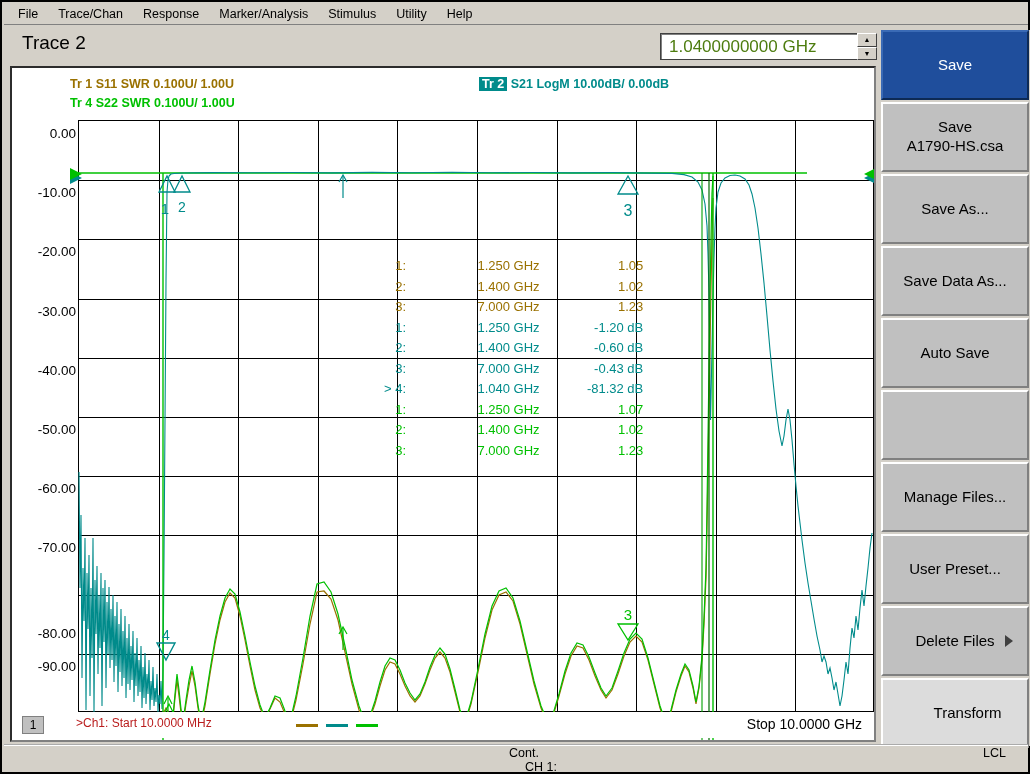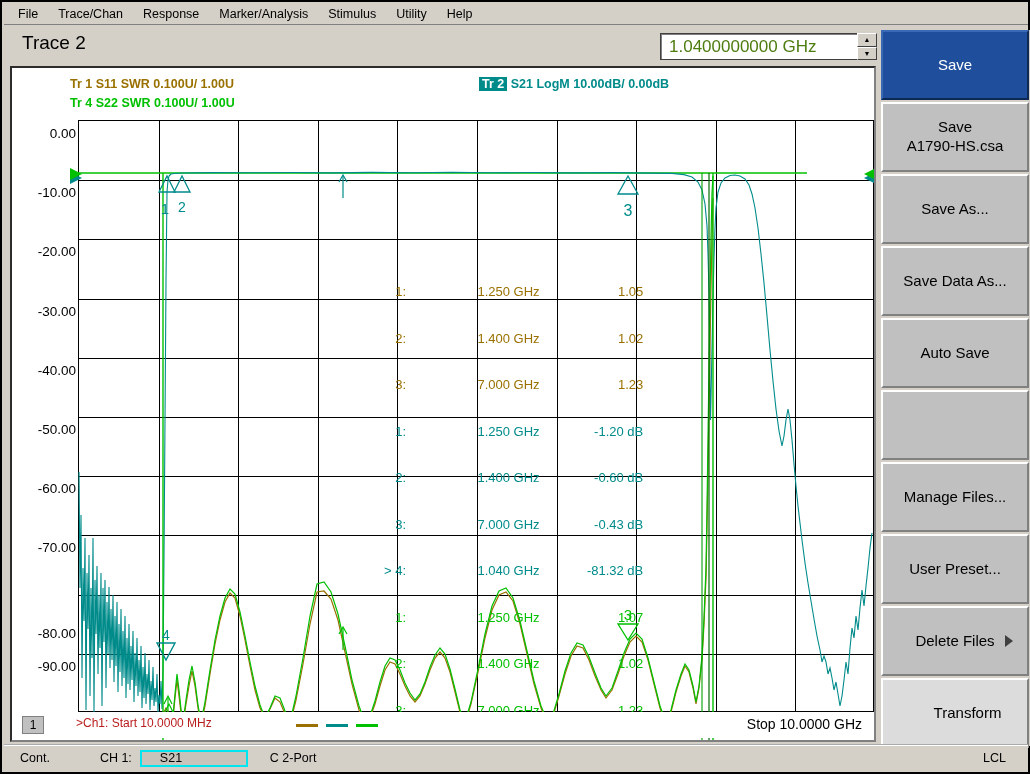--- a/index.html
+++ b/index.html
@@ -43,21 +43,21 @@
 
   .grid{position:absolute;left:66px;top:52px;width:796px;height:592px;
         border:1px solid #000;box-sizing:border-box;}
   .grid .h{position:absolute;left:0;width:100%;height:1px;background:#000;}
   .grid .v{position:absolute;top:0;height:100%;width:1px;background:#000;}
 
   .ytick{position:absolute;right:0;font-size:13.5px;color:#000;text-align:right;
          width:62px;transform:translateY(-50%);margin-top:13px;}
   .yticks{position:absolute;left:0;top:52px;width:64px;height:592px;}
   .mtable{position:absolute;left:338px;top:188px;}
-  .mtable .row{height:20.5px;line-height:20.5px;font-size:13px;white-space:nowrap;margin-top:26px;}
+  .mtable .row{height:20.5px;line-height:20.5px;font-size:13px;white-space:nowrap;}
   .mtable .c1{display:inline-block;width:56px;text-align:right;}
   .mtable .c2{display:inline-block;width:130px;text-align:right;}
   .mtable .c3{display:inline-block;width:100px;text-align:right;}
 
   .footer{position:absolute;left:2px;bottom:2px;width:860px;height:26px;background:#fff;}
   .chbox{position:absolute;left:8px;top:4px;width:22px;height:18px;background:#c0c0c0;
          border:1px solid #808080;font-size:12px;text-align:center;line-height:17px;
          box-sizing:border-box;}
   .startlbl{position:absolute;left:62px;top:4px;font-size:12px;color:#b91c1c;white-space:nowrap;}
   .stoplbl{position:absolute;right:12px;top:4px;font-size:14px;color:#000;white-space:nowrap;}
@@ -75,21 +75,21 @@
            border-right-color:#0d2a55;border-bottom-color:#0d2a55;}
   .key.light{background:#dcdcdc;padding-left:25px;}
   .key.empty{}
   .key .arrow{position:absolute;right:14px;top:50%;transform:translateY(-50%);
               width:0;height:0;border-left:8px solid #404040;
               border-top:6px solid transparent;border-bottom:6px solid transparent;}
 
   
   .statusbar{position:absolute;left:2px;bottom:2px;width:1024px;height:26px;
              background:#d4d0c8;border-top:2px groove #fff;box-sizing:border-box;
-             display:flex;align-items:center;}
+             display:flex;align-items:center;flex-direction:column;}
   .statusbar .st{font-size:12.5px;color:#000;}
   .sb-cont{margin-left:16px;}
   .sb-ch{margin-left:50px;}
   .sb-sparam{margin-left:8px;width:108px;height:17px;background:#c8c4bc;
              border:2px solid #00e5ee;box-sizing:border-box;font-size:12.5px;
              padding-left:18px;line-height:13px;}
   .sb-c{margin-left:22px;}
   .sb-lcl{position:absolute;right:22px;font-size:12.5px;}
   svg{display:block;}
 </style>

